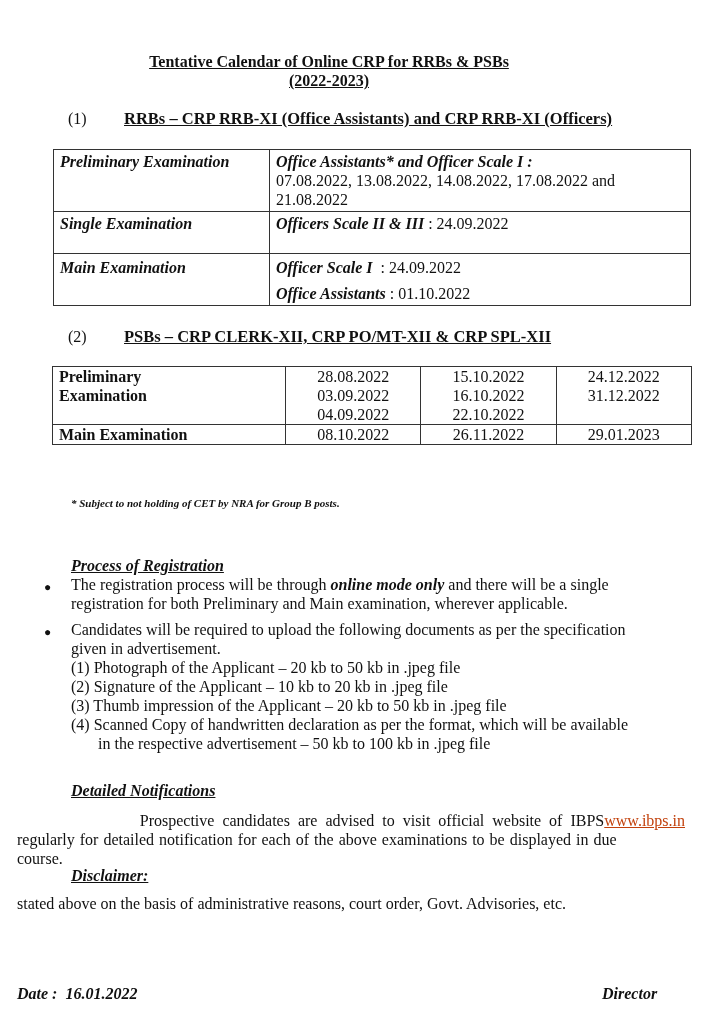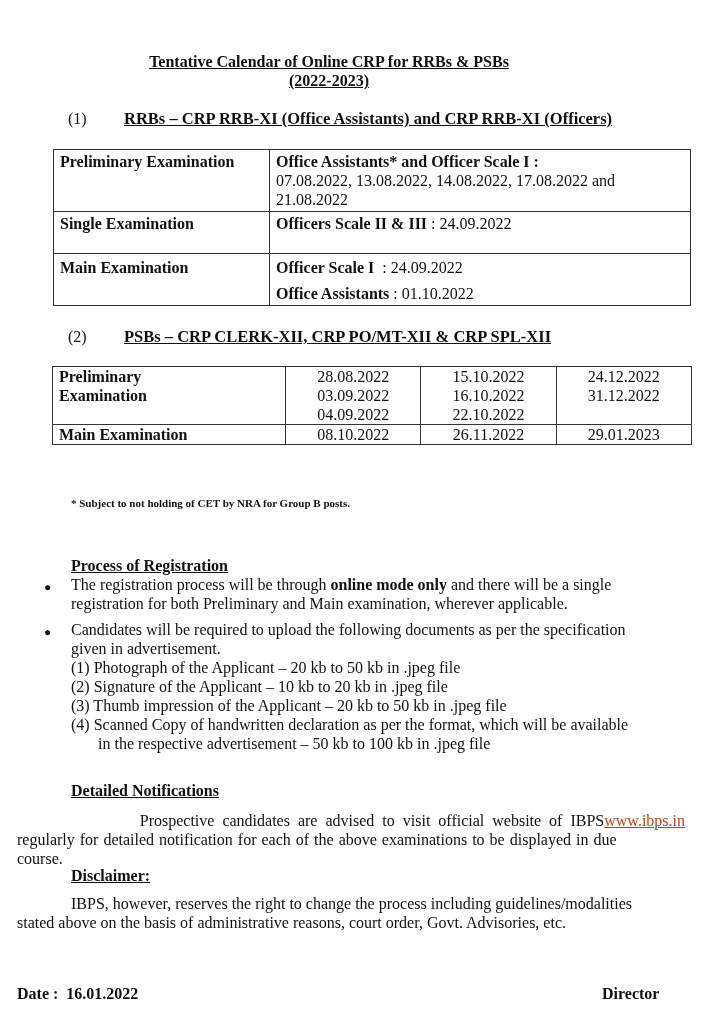--- a/index.html
+++ b/index.html
@@ -2,21 +2,21 @@
 <html><head>
 <meta charset="utf-8">
 <style>
   html, body { margin: 0; padding: 0; background: #ffffff; }
   body {
     width: 727px; height: 1024px; overflow: hidden; position: relative;
     font-family: "Liberation Serif", "DejaVu Serif", serif;
     color: #111111; font-size: 16px; line-height: 19px;
   }
   .abs { position: absolute; }
-  .b { font-weight: bold; }
+  .b { font-weight: bold; font-style: italic; }
   .u { text-decoration: underline; }
   .title { left: 0; width: 658px; text-align: center; font-weight: bold; font-size: 16px; }
   .sec-num { font-size: 16px; }
   .sec-title { font-weight: bold; text-decoration: underline; font-size: 16.5px; }
   table { border-collapse: collapse; position: absolute; }
   td, th { border: 1px solid #333; vertical-align: top; padding: 0; font-size: 16px; line-height: 19px; }
   .t1 td { padding: 2px 6px; }
   .t2 th { font-weight: bold; text-align: center; padding: 0 4px; }
   .t2 td { text-align: center; padding: 0 4px; }
   .t2 td.rowhead { text-align: left; font-weight: bold; padding-left: 6px; }
@@ -118,18 +118,17 @@
   <div style="padding-left:54px; display:flex; justify-content:flex-end; word-spacing:4px;">
     <span>Prospective candidates are advised to visit official website of IBPS</span>
     <span class="link">www.ibps.in</span>
   </div>
   <div style="word-spacing:1px;">regularly for detailed notification for each of the above examinations to be displayed in due</div>
   <div>course.</div>
 </div>
 
 <div class="abs b u" style="left:71px; top:866px;">Disclaimer:</div>
 <div class="abs" style="left:17px; top:894px; width:680px;">
-  <div style="padding-left:54px;">IBPS, however, reserves the right to change the process including guidelines/modalities</div>
   <div>stated above on the basis of administrative reasons, court order, Govt. Advisories, etc.</div>
 </div>
 
 <div class="abs b" style="left:17px; top:984px; white-space:pre;">Date :  16.01.2022</div>
 <div class="abs b" style="left:602px; top:984px;">Director</div>
 
 </body></html>

